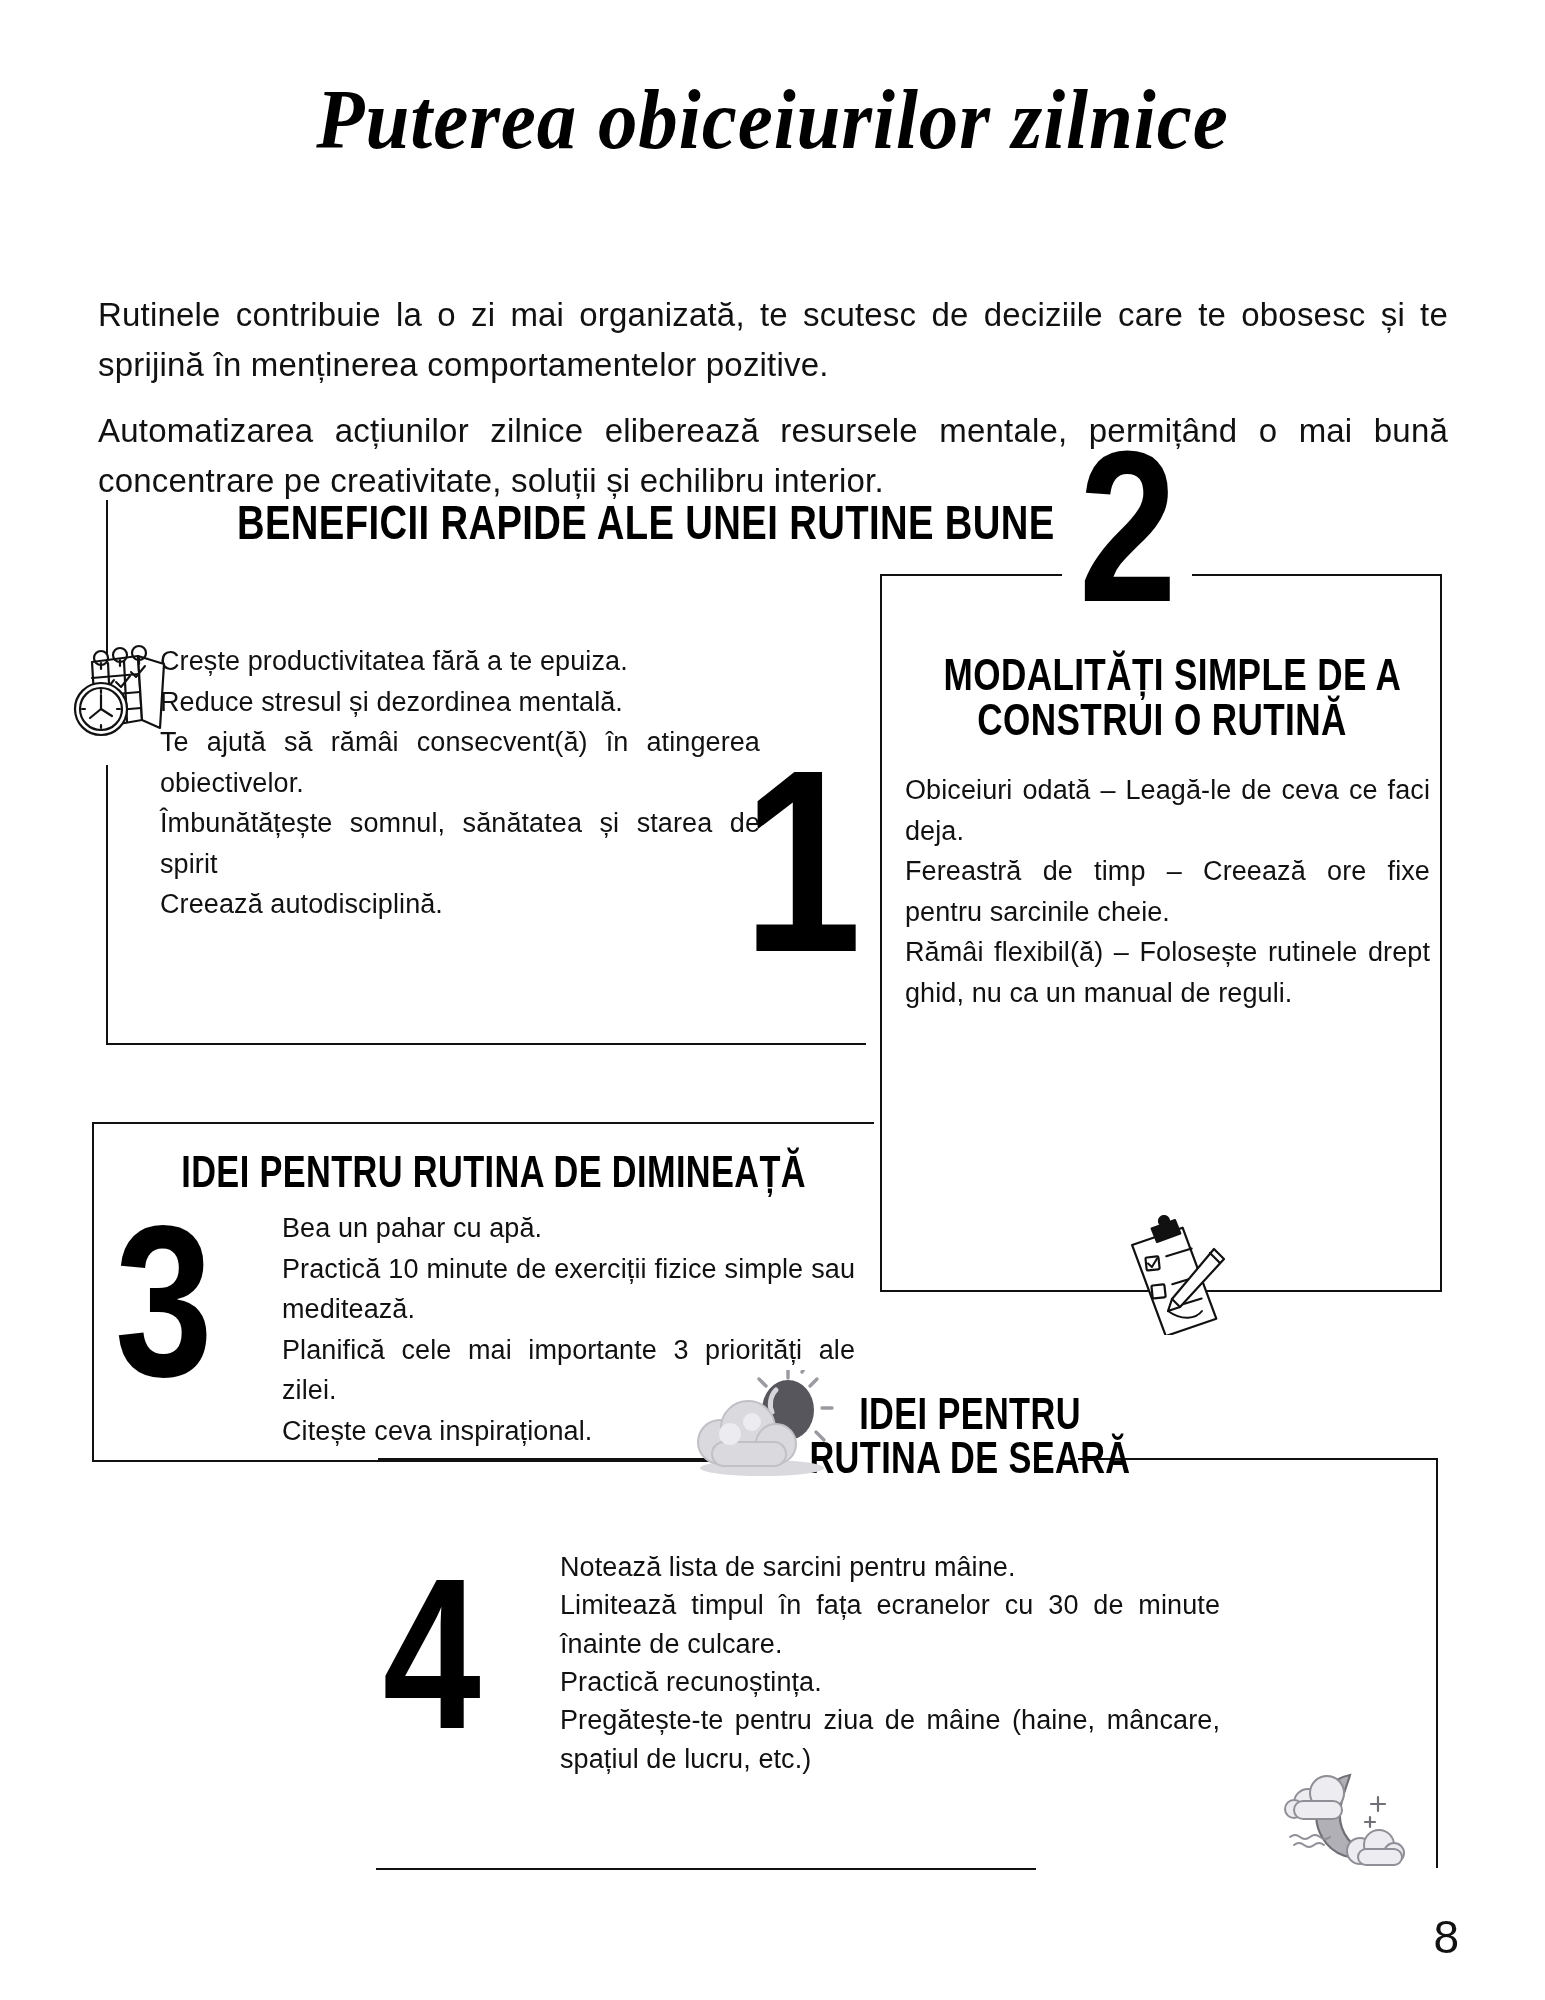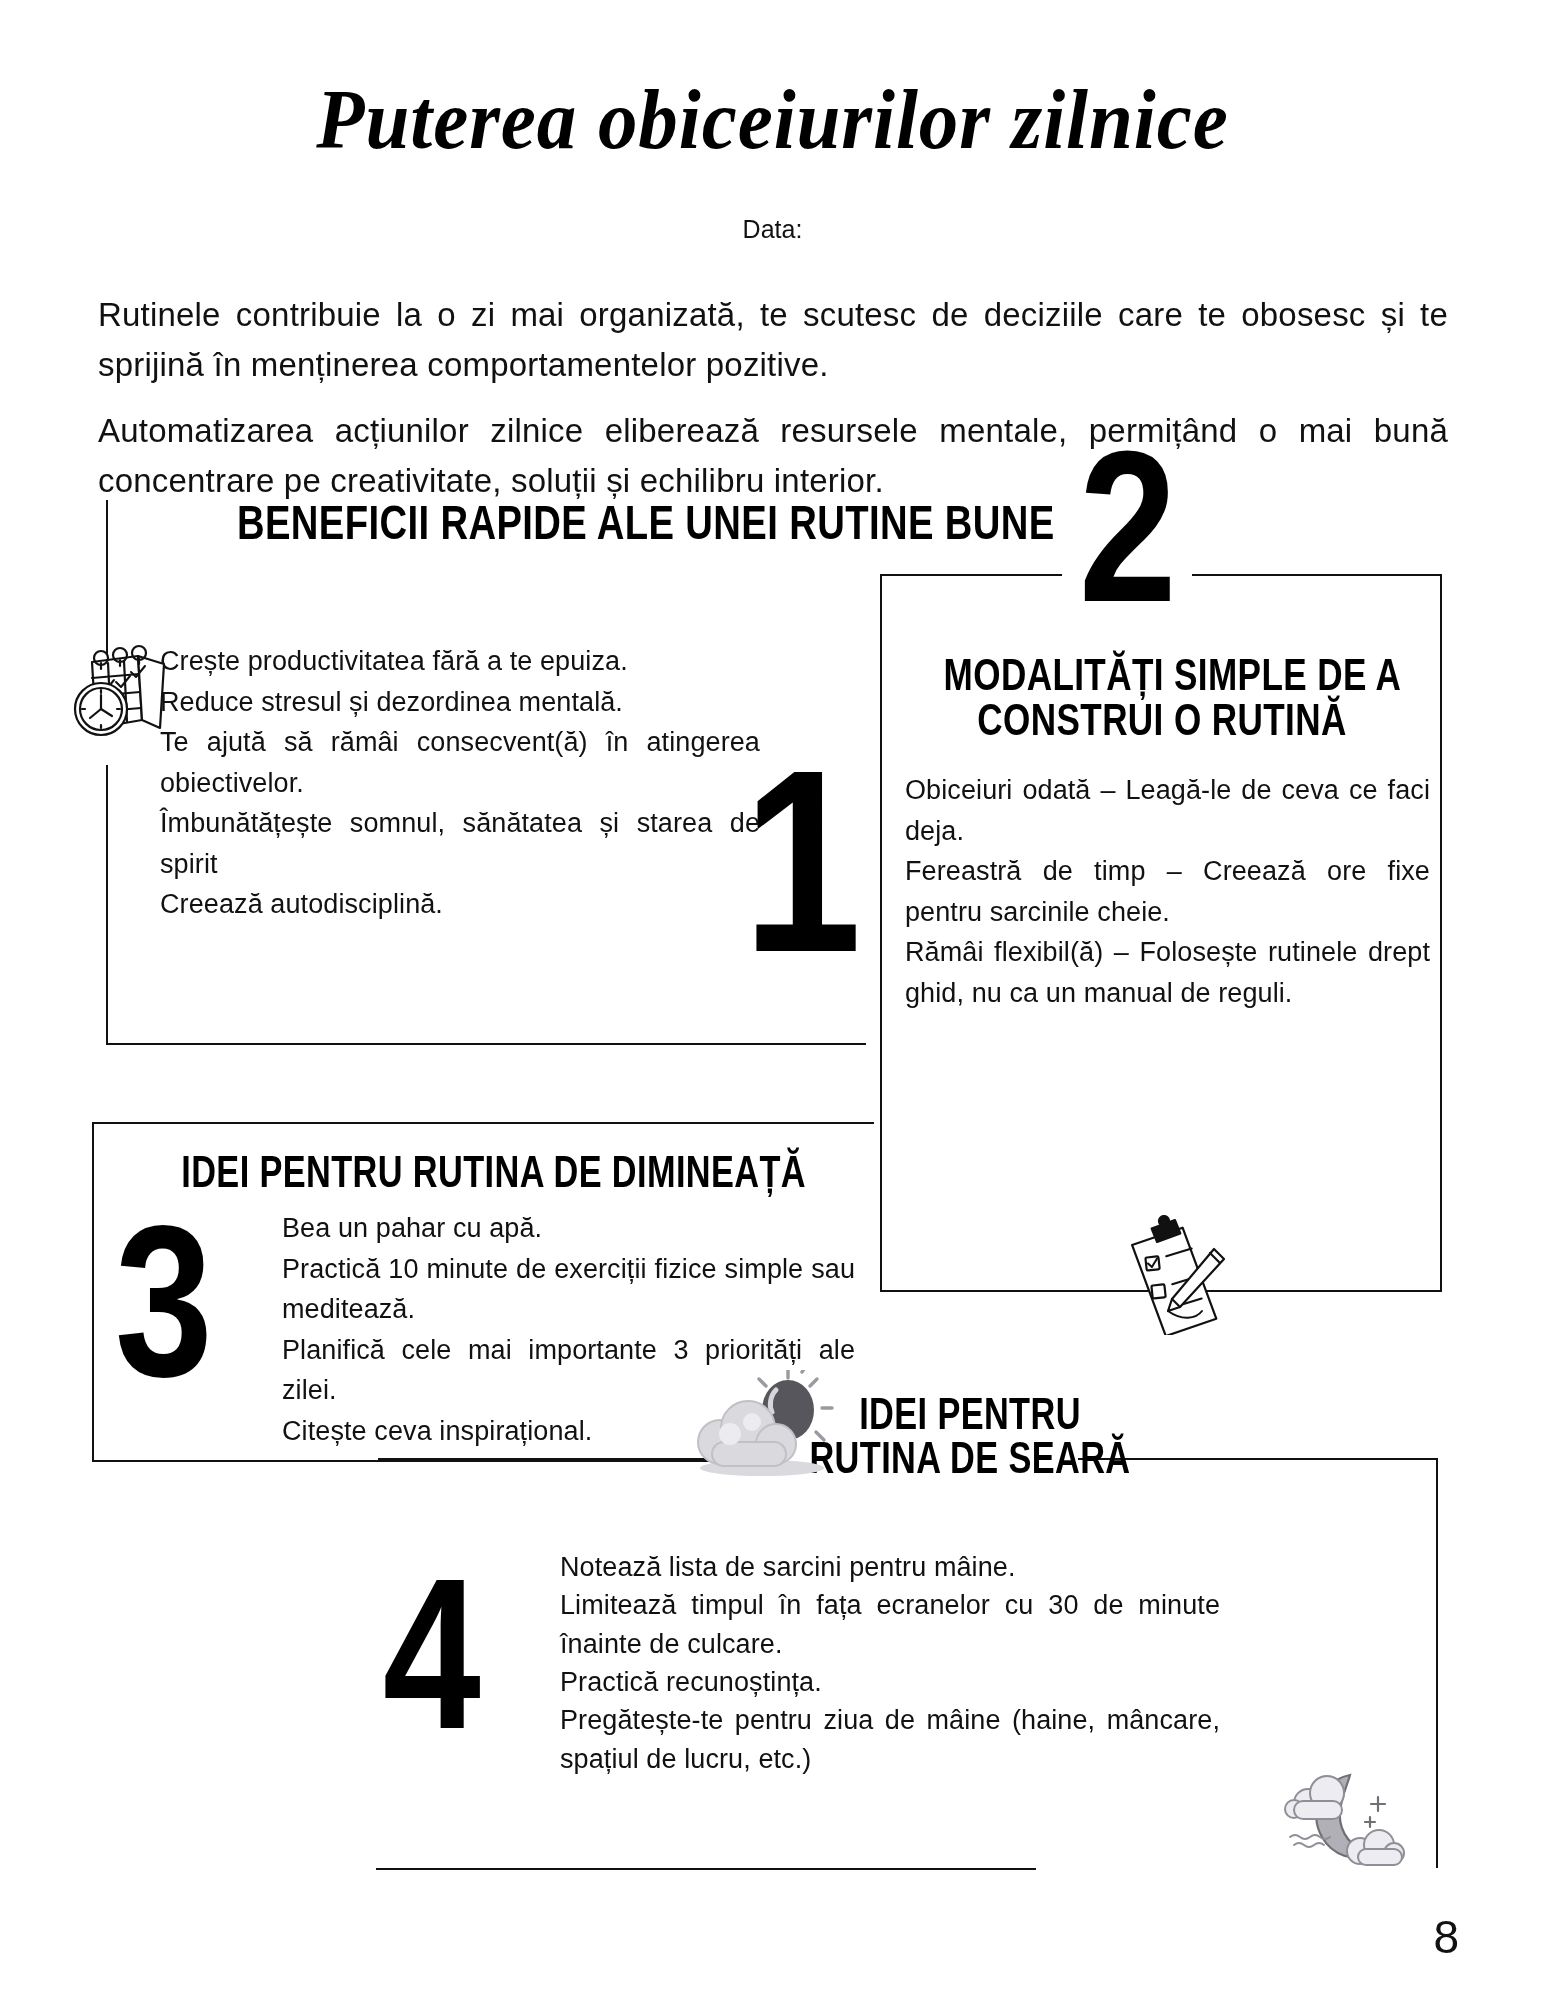--- a/index.html
+++ b/index.html
@@ -281,21 +281,20 @@
   #icon-moon-cloud    { left: 1282px; top: 1765px; width: 135px; height: 110px; z-index: 6; }
 
   .icon svg { display: block; width: 100%; height: 100%; }
 </style>
 </head>
 <body>
 
 <div class="page">
 
   <div class="title">Puterea obiceiurilor zilnice</div>
-  <div class="date-label">Data:</div>
 
   <div class="intro">
     <p>Rutinele contribuie la o zi mai organizată, te scutesc de deciziile care te obosesc și te sprijină în menținerea comportamentelor pozitive.</p>
     <p>Automatizarea acțiunilor zilnice eliberează resursele mentale, permițând o mai bună concentrare pe creativitate, soluții și echilibru interior.</p>
   </div>
 
   <div class="box" id="box1"></div>
   <div class="sec-head" id="head1">BENEFICII RAPIDE ALE UNEI RUTINE BUNE</div>
   <div class="bignum" id="num1">1</div>
   <div class="sec-body" id="body1">

